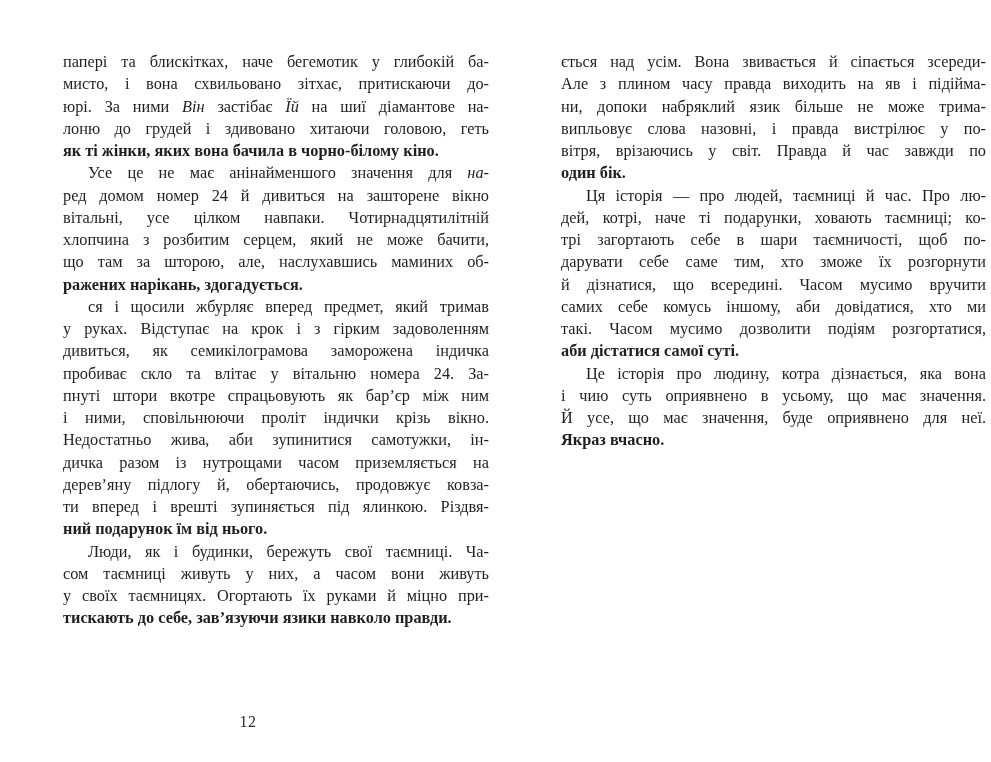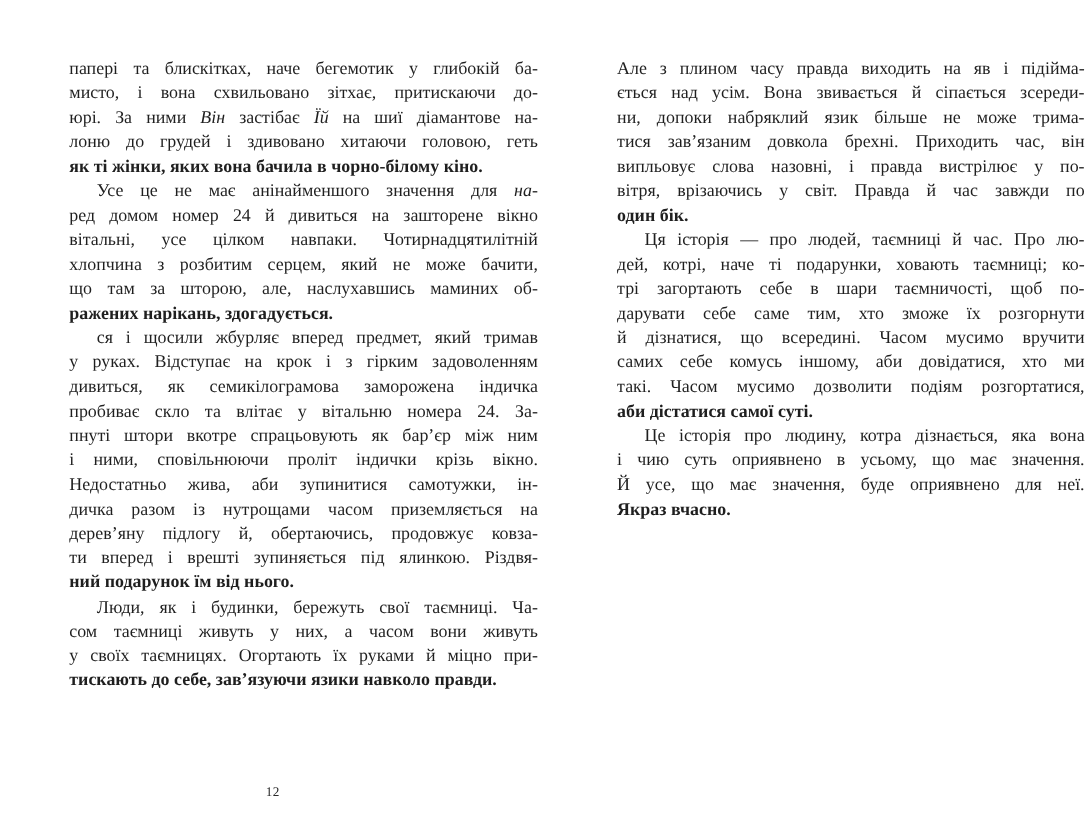--- a/index.html
+++ b/index.html
@@ -27,21 +27,21 @@
   }
   .line.last { text-align: center; text-align-last: left; font-weight: bold; }
   .paragraph.indent .line:first-child { text-indent: 25px; }
   em { font-style: italic; }
   .page-number {
     position: absolute;
     left: 63px;
     top: 713px;
     width: 370px;
     text-align: center;
-    font-size: 12px;
+    font-size: 16px;
     letter-spacing: 0.5px;
     color: #2a2a2a;
   }
 </style>
 </head>
 <body>
 
 <div class="spread">
   <div class="page page-left">
       <div class="paragraph">
@@ -74,24 +74,23 @@
       </div>
       <div class="paragraph indent">
         <div class="line">Люди, як і будинки, бережуть свої таємниці. Ча-</div>
         <div class="line">сом таємниці живуть у них, а часом вони живуть</div>
         <div class="line">у своїх таємницях. Огортають їх руками й міцно при-</div>
         <div class="line last">тискають до себе, зав’язуючи язики навколо правди.</div>
       </div>
     </div>
   <div class="page page-right">
       <div class="paragraph">
+        <div class="line">ється над усім. Вона звивається й сіпається зсереди-</div>
         <div class="line">Але з плином часу правда виходить на яв і підійма-</div>
-        <div class="line">ється над усім. Вона звивається й сіпається зсереди-</div>
         <div class="line">ни, допоки набряклий язик більше не може трима-</div>
-        <div class="line">тися зав’язаним довкола брехні. Приходить час, він</div>
         <div class="line">випльовує слова назовні, і правда вистрілює у по-</div>
         <div class="line">вітря, врізаючись у світ. Правда й час завжди по</div>
         <div class="line last">один бік.</div>
       </div>
       <div class="paragraph indent">
         <div class="line">Ця історія — про людей, таємниці й час. Про лю-</div>
         <div class="line">дей, котрі, наче ті подарунки, ховають таємниці; ко-</div>
         <div class="line">трі загортають себе в шари таємничості, щоб по-</div>
         <div class="line">дарувати себе саме тим, хто зможе їх розгорнути</div>
         <div class="line">й дізнатися, що всередині. Часом мусимо вручити</div>

